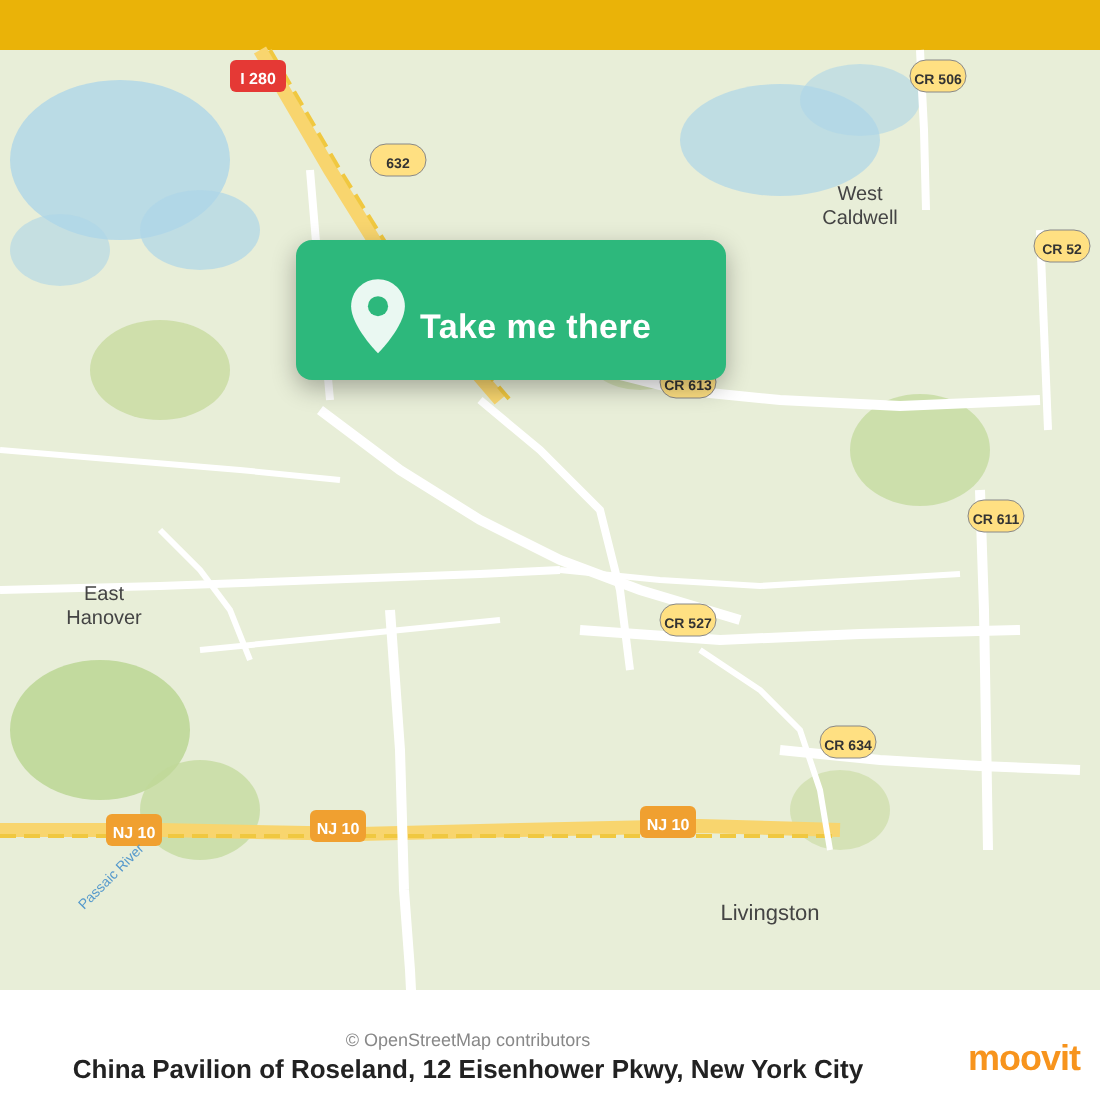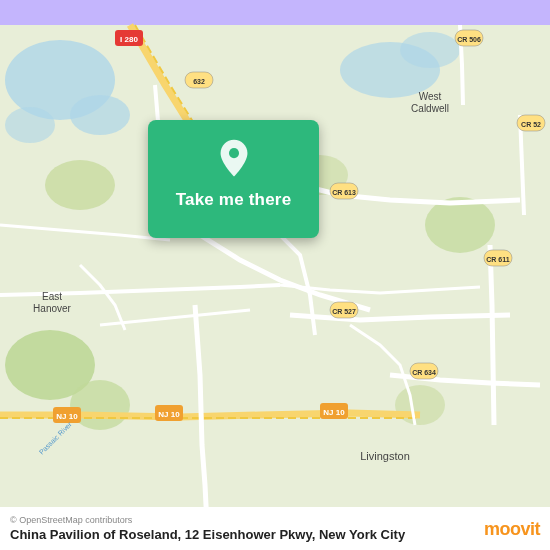--- a/index.html
+++ b/index.html
@@ -8,44 +8,43 @@
       height: 550px;
       overflow: hidden;
       font-family: Arial, sans-serif;
       position: relative;
     }
 
     #map-container {
       width: 550px;
       height: 550px;
       position: relative;
-      background-color: #c4b5fd;
+      background-color: #eab308;
     }
 
     
     .map-svg {
       position: absolute;
       top: 0;
       left: 0;
       width: 100%;
       height: 100%;
     }
 
     
     .card-overlay {
       position: absolute;
       top: 120px;
       left: 148px;
-      width: 171px;
+      width: 215px;
       background-color: #2db87c;
       border-radius: 8px;
       display: flex;
-      flex-direction: column;
       align-items: center;
-      padding: 18px 20px 28px 20px;
+      padding: 18px 20px 0 20px;
       box-shadow: 0 4px 12px rgba(0,0,0,0.3);
       cursor: pointer;
     }
 
     .location-pin {
       width: 42px;
       height: 42px;
       margin-bottom: 10px;
     }
 
@@ -57,24 +56,25 @@
       letter-spacing: 0.2px;
     }
 
     
     .bottom-bar {
       position: absolute;
       bottom: 0;
       left: 0;
       right: 0;
       background: white;
-      padding: 8px 10px 6px 10px;
+      padding: 20px 10px 6px 10px;
       display: flex;
       align-items: center;
       justify-content: space-between;
+      text-align: center;
     }
 
     .bottom-info {
       flex: 1;
     }
 
     .attribution {
       font-size: 9px;
       color: #888;
       margin-bottom: 2px;

